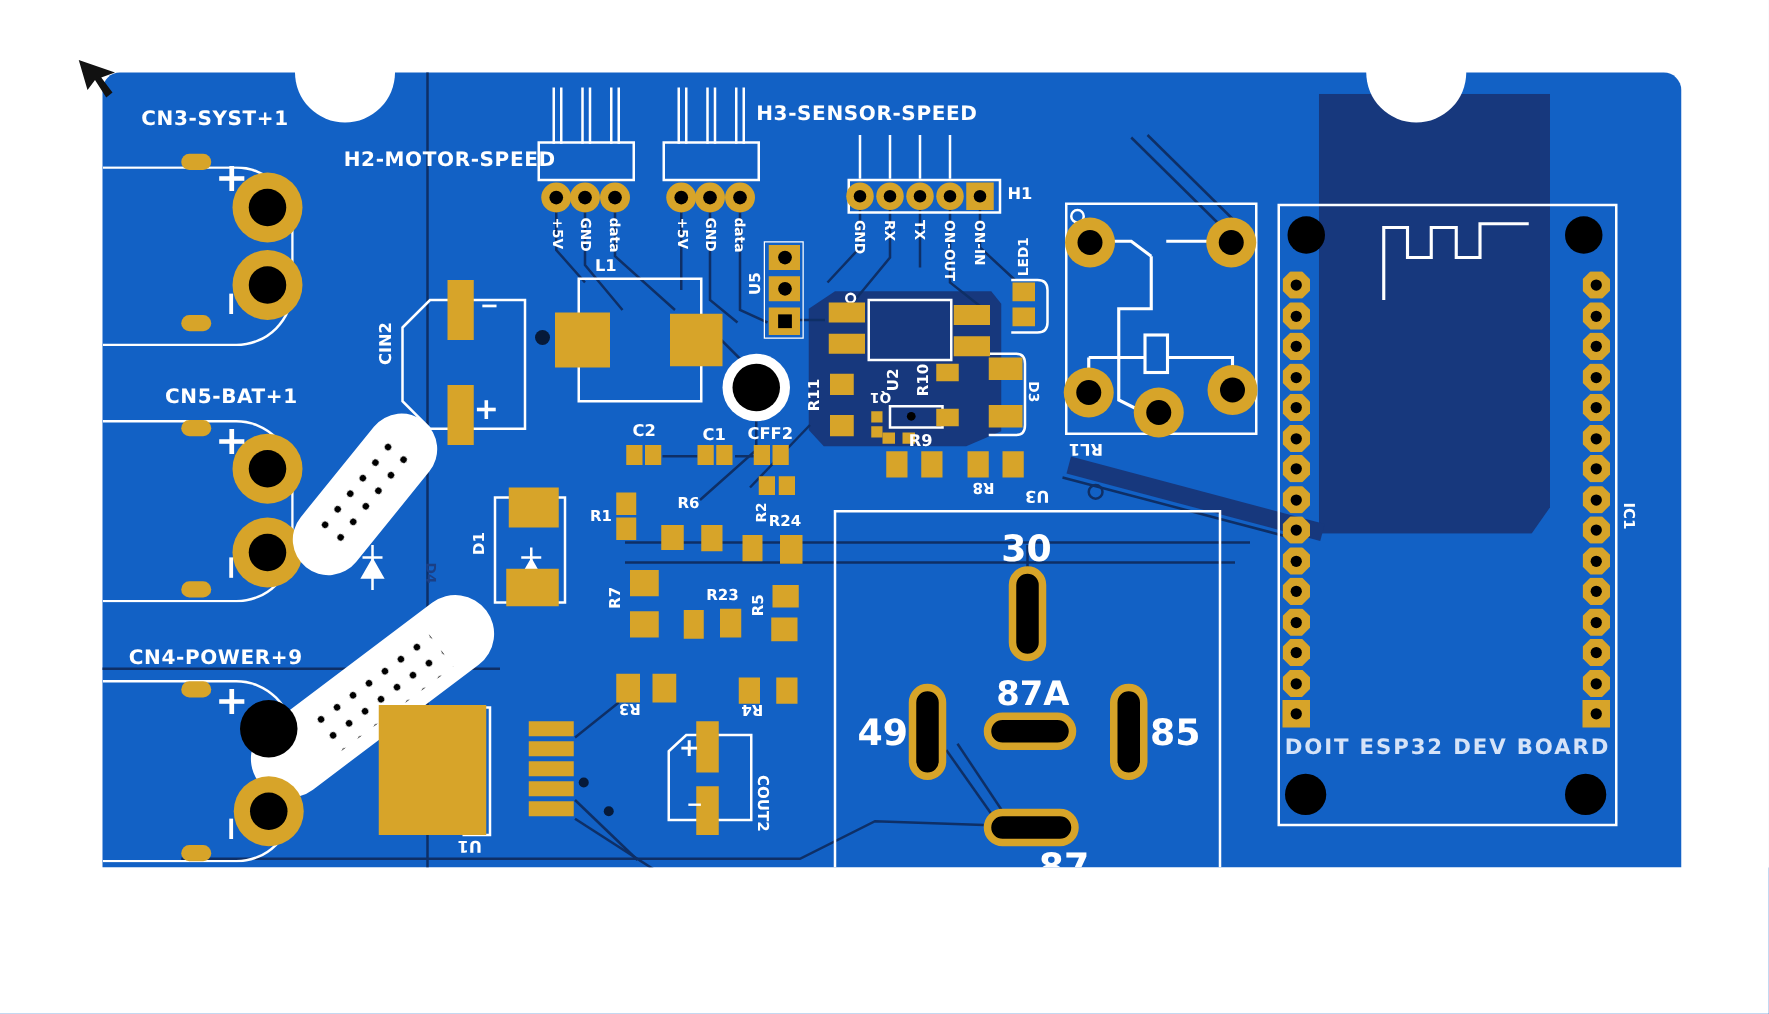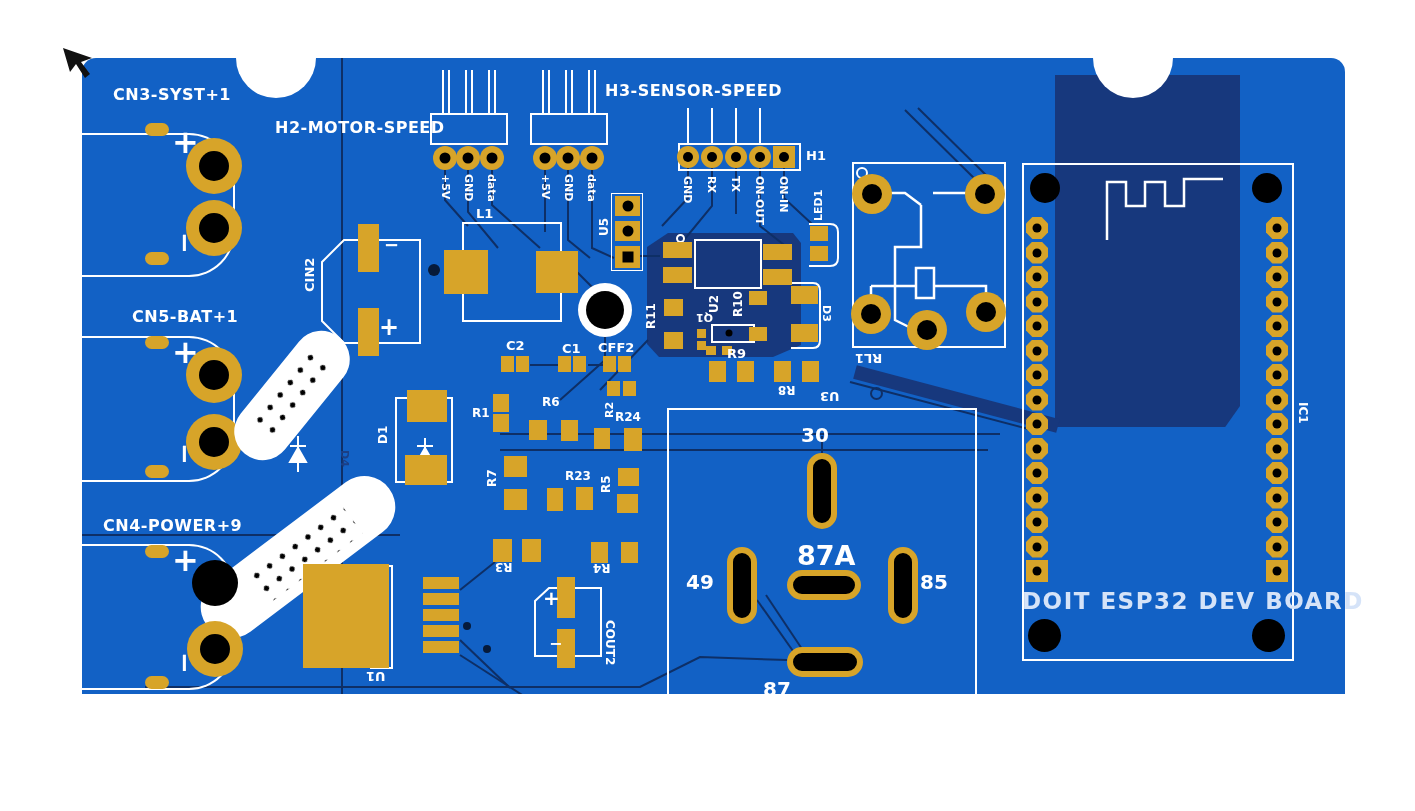--- a/index.html
+++ b/index.html
@@ -5,22 +5,22 @@
   html,body{margin:0;padding:0;background:#fff}
   #stage{position:relative;width:1415px;height:694px;background:#fff;overflow:hidden;
          font-family:"DejaVu Sans",sans-serif}
   #board{position:absolute;left:82px;top:58px;width:1263px;height:687px;background:#1261c5;border-radius:14px}
   #esp-module{position:absolute;left:1055px;top:75px;width:185px;height:352px;background:#17387d;
               clip-path:polygon(0 0,100% 0,100% 94%,92% 100%,0 100%)}
   svg.overlay{position:absolute;left:0;top:0;pointer-events:none}
   .lbl{position:absolute;color:#fff;font-weight:bold;white-space:nowrap;line-height:1}
   .f27{font-size:27px;letter-spacing:1px}
   .f16{font-size:16px;letter-spacing:.5px}
-  .f13{font-size:13px}.f12{font-size:12px}.f11{font-size:11px}.f28{font-size:20px}
-  .f17{font-size:23px;letter-spacing:1.5px}
+  .f13{font-size:13px}.f12{font-size:12px}.f11{font-size:11px}.f28{font-size:29px}
+  .f17{font-size:17px;letter-spacing:1.5px}
   .v90{transform:rotate(90deg);transform-origin:0 0}
   .v270{transform:rotate(-90deg);transform-origin:0 0}
   .r180{transform:rotate(180deg)}
   .navy{color:#1b3f85}
   .ltblue{color:#d5e3f8}
   .pad{position:absolute;background:#d7a429}
   .oval{border-radius:8px}
   .ring{position:absolute;border-radius:50%;background:#d7a429}
   .ring::after{content:"";position:absolute;left:50%;top:50%;transform:translate(-50%,-50%);
                width:var(--h,50%);height:var(--h,50%);background:#000;border-radius:50%}
@@ -370,21 +370,21 @@
   <div class="lbl f12 r180" style="left:593px;top:562px">R4</div>
   <div class="lbl" style="left:543px;top:588px;font-size:20px">+</div>
   <div class="lbl" style="left:549px;top:636px;font-size:16px">−</div>
   <div class="lbl f12 v90" style="left:616px;top:620px">COUT2</div>
   <div class="lbl f13 r180" style="left:366px;top:670px">U1</div>
 
   <div class="lbl f28" style="left:801px;top:425px">30</div>
   <div class="lbl" style="left:797px;top:542px;font-size:27px">87A</div>
   <div class="lbl f28" style="left:686px;top:572px">49</div>
   <div class="lbl f28" style="left:920px;top:572px">85</div>
-  <div class="lbl f28" style="left:763px;top:679px">87</div>
+  <div class="lbl f28" style="left:831px;top:679px">87</div>
 
   <div class="lbl f17 ltblue" style="left:1022px;top:590px;width:272px;text-align:center">DOIT ESP32 DEV BOARD</div>
   <div class="lbl f12 v90" style="left:1309px;top:402px">IC1</div>
 
   <div class="notch" style="left:236px;top:18px;width:80px;height:80px"></div>
   <div class="notch" style="left:1093px;top:18px;width:80px;height:80px"></div>
   <div class="notch" style="left:234px;top:702px;width:86px;height:86px"></div>
   <div class="notch" style="left:1093px;top:702px;width:86px;height:86px"></div>
 
   <svg class="overlay" width="120" height="100" style="left:0;top:0">

